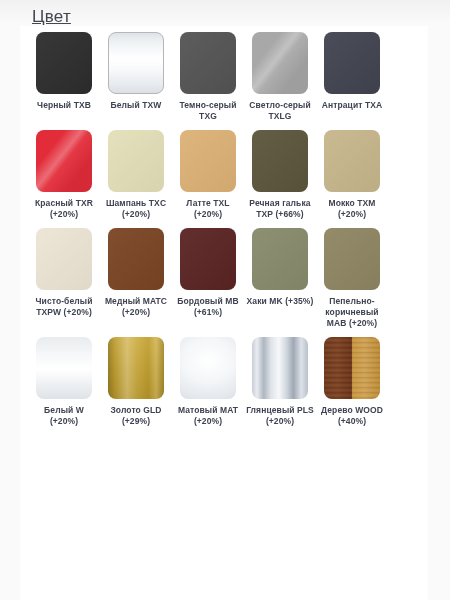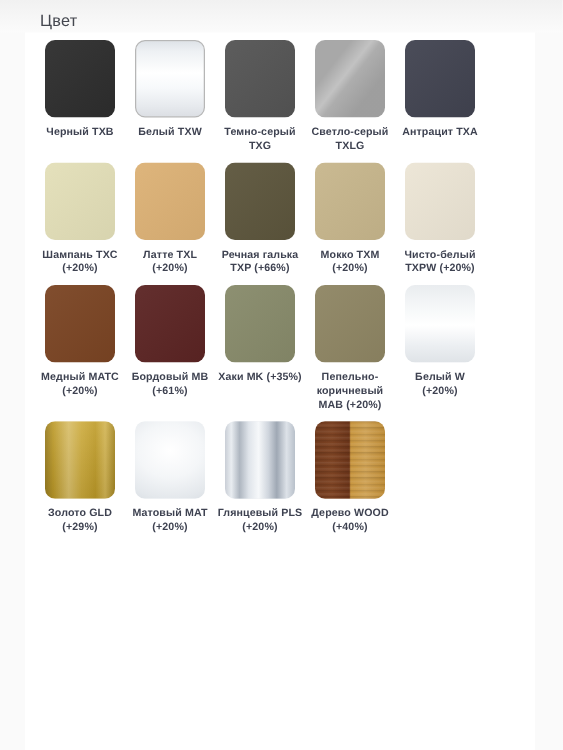--- a/index.html
+++ b/index.html
@@ -40,25 +40,26 @@
 
   .inner {
     position: relative;
     padding: 0 20px;
   }
 
   
   .section-title {
     margin: 0;
     padding: 9px 0 0 12px;
-    font-size: 13px;
+    font-size: 17px;
     font-weight: 400;
     line-height: 16px;
     color: #44474f;
     letter-spacing: 0.2px;
+    text-decoration: underline;
   }
 
   
   .swatch-grid {
     display: grid;
     grid-template-columns: repeat(5, 72px);
     justify-content: start;
     padding-left: 8px;
     margin-top: 7px;
   }
@@ -185,20 +186,24 @@
         </div>
         <div class="swatch-cell">
           <div class="swatch-chip fin-gloss-diag" style="background-color: rgb(168, 168, 168);"></div>
           <span class="swatch-label">Светло-серый TXLG</span>
         </div>
         <div class="swatch-cell">
           <div class="swatch-chip fin-matte" style="background-color: rgb(65, 67, 80);"></div>
           <span class="swatch-label">Антрацит TXA</span>
         </div>
         <div class="swatch-cell">
+          <div class="swatch-chip fin-gloss-diag" style="background-color: rgb(227, 44, 58);"></div>
+          <span class="swatch-label">Красный TXR (+20%)</span>
+        </div>
+        <div class="swatch-cell">
           <div class="swatch-chip fin-matte" style="background-color: rgb(227, 223, 184);"></div>
           <span class="swatch-label">Шампань TXC (+20%)</span>
         </div>
         <div class="swatch-cell">
           <div class="swatch-chip fin-matte" style="background-color: rgb(220, 177, 117);"></div>
           <span class="swatch-label">Латте TXL (+20%)</span>
         </div>
         <div class="swatch-cell">
           <div class="swatch-chip fin-matte" style="background-color: rgb(92, 85, 60);"></div>
           <span class="swatch-label">Речная галька TXP (+66%)</span>

